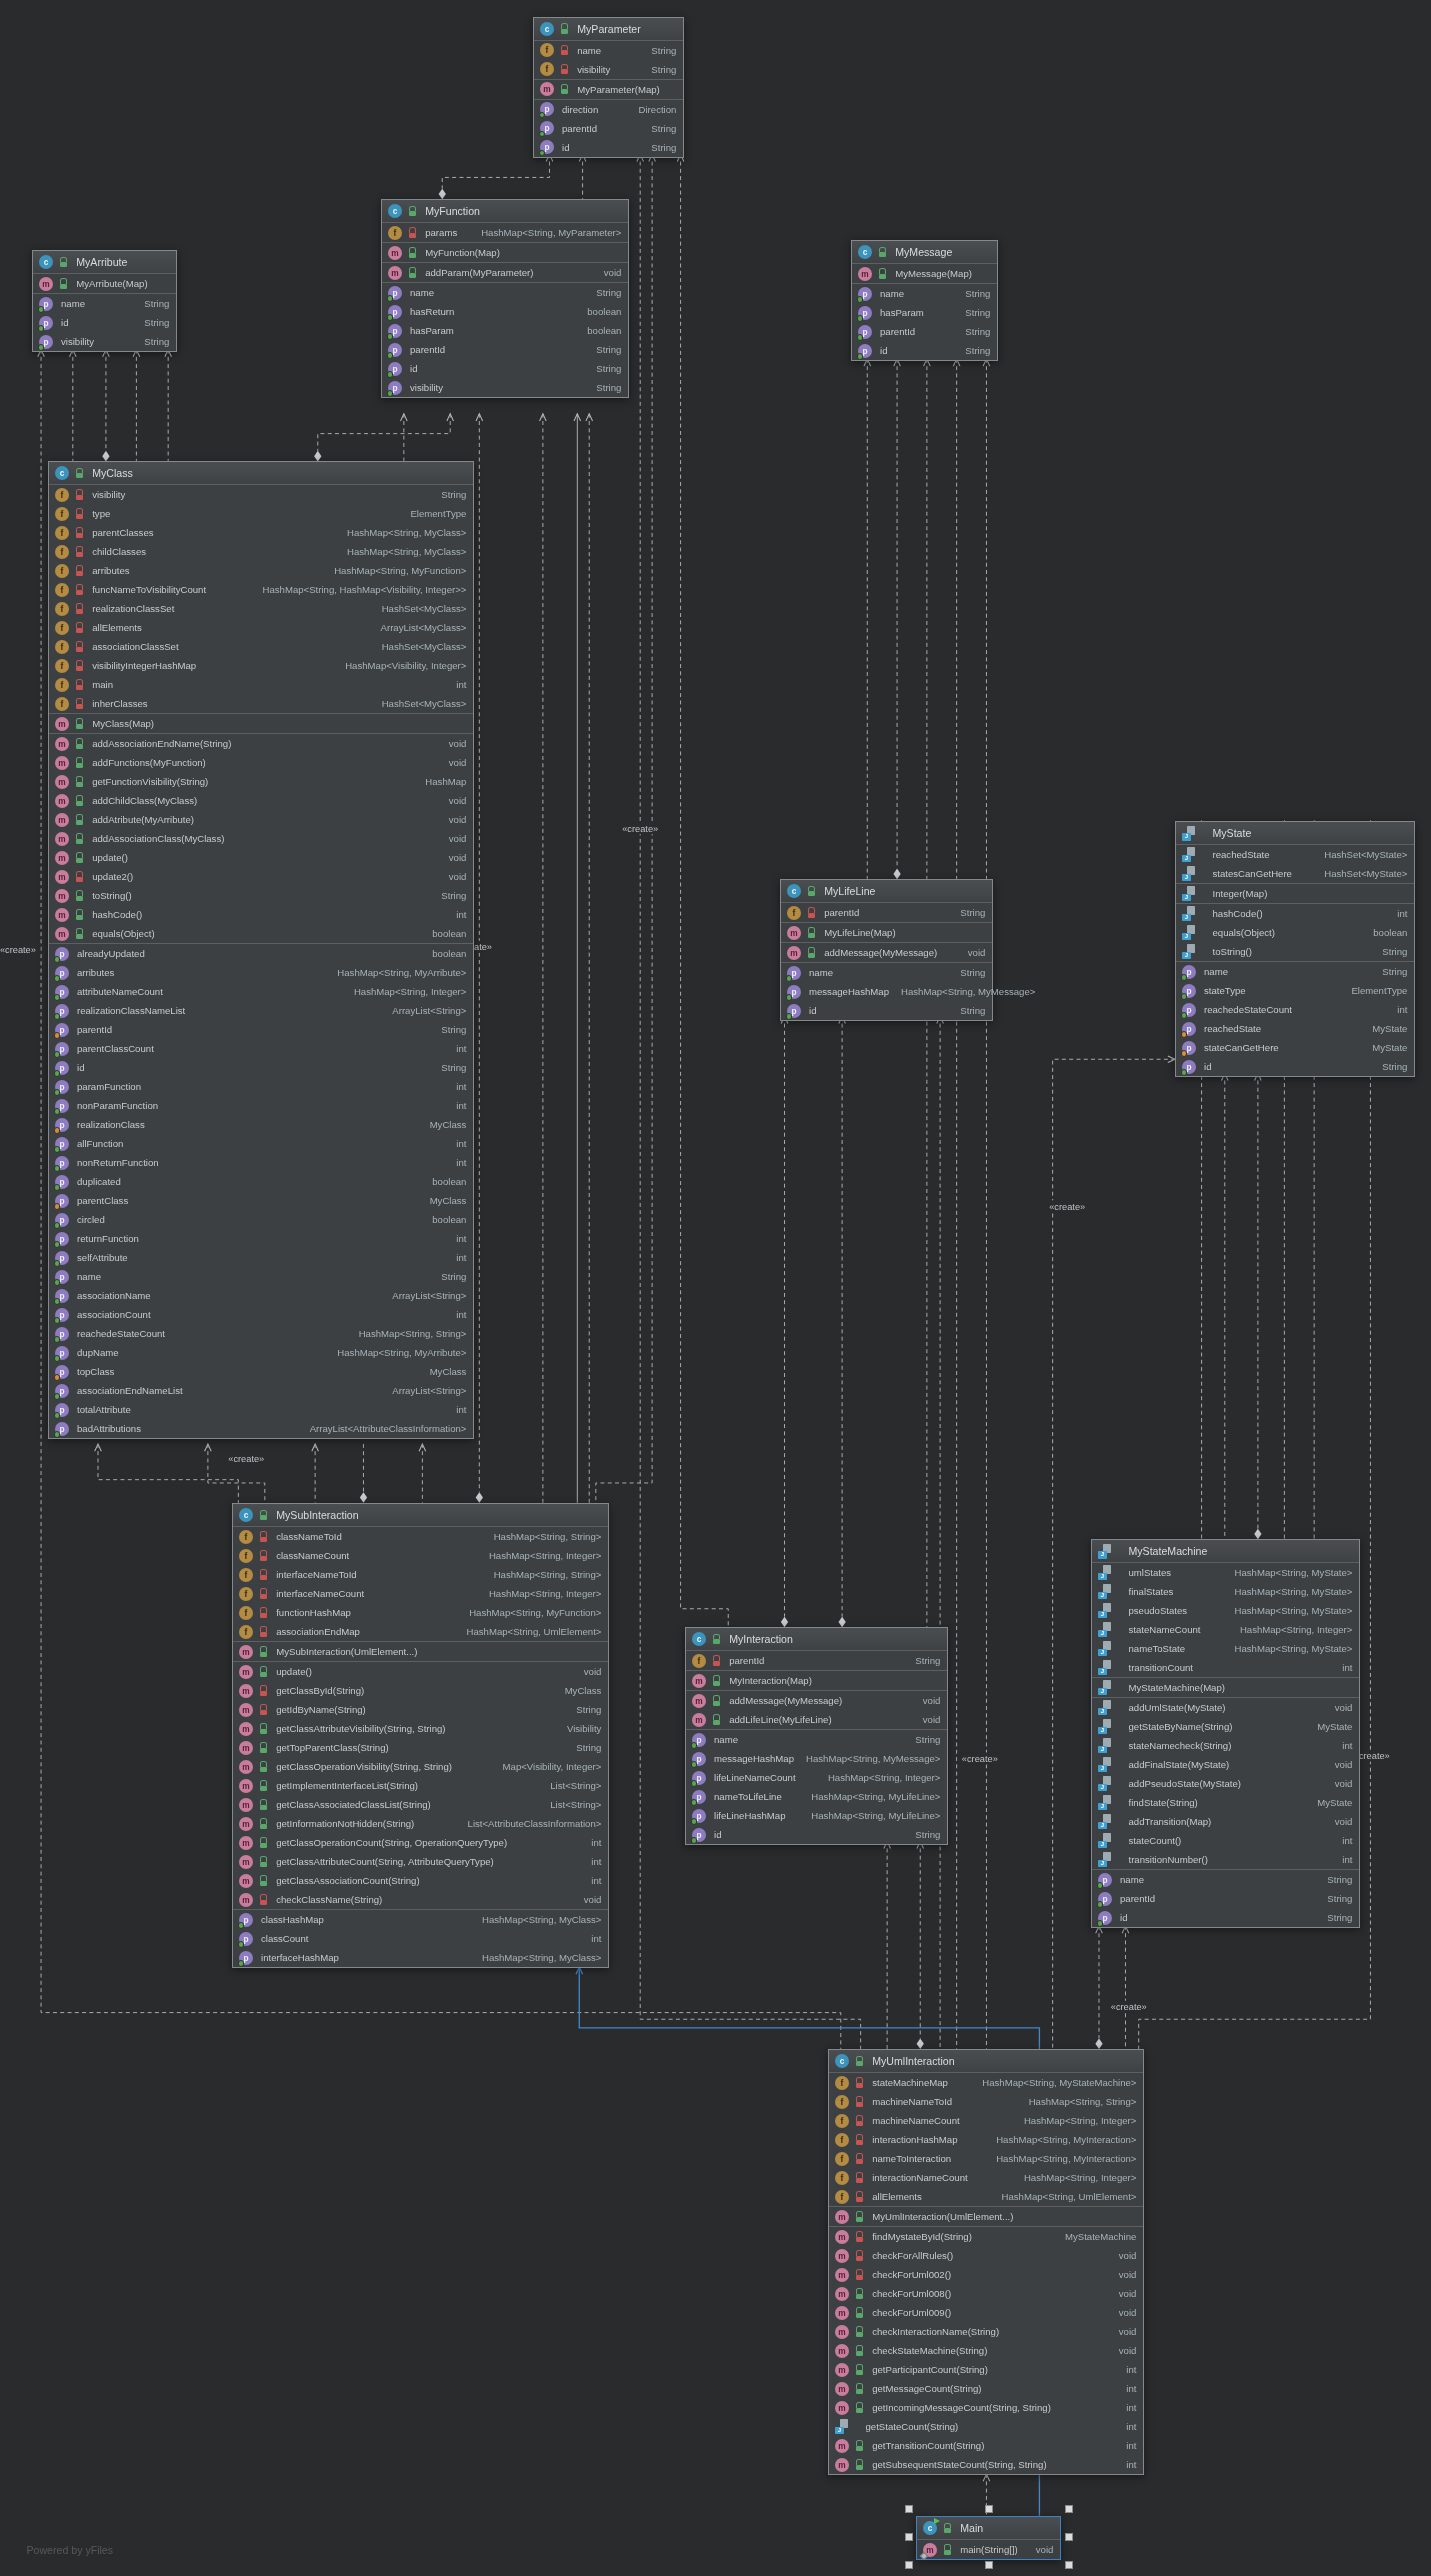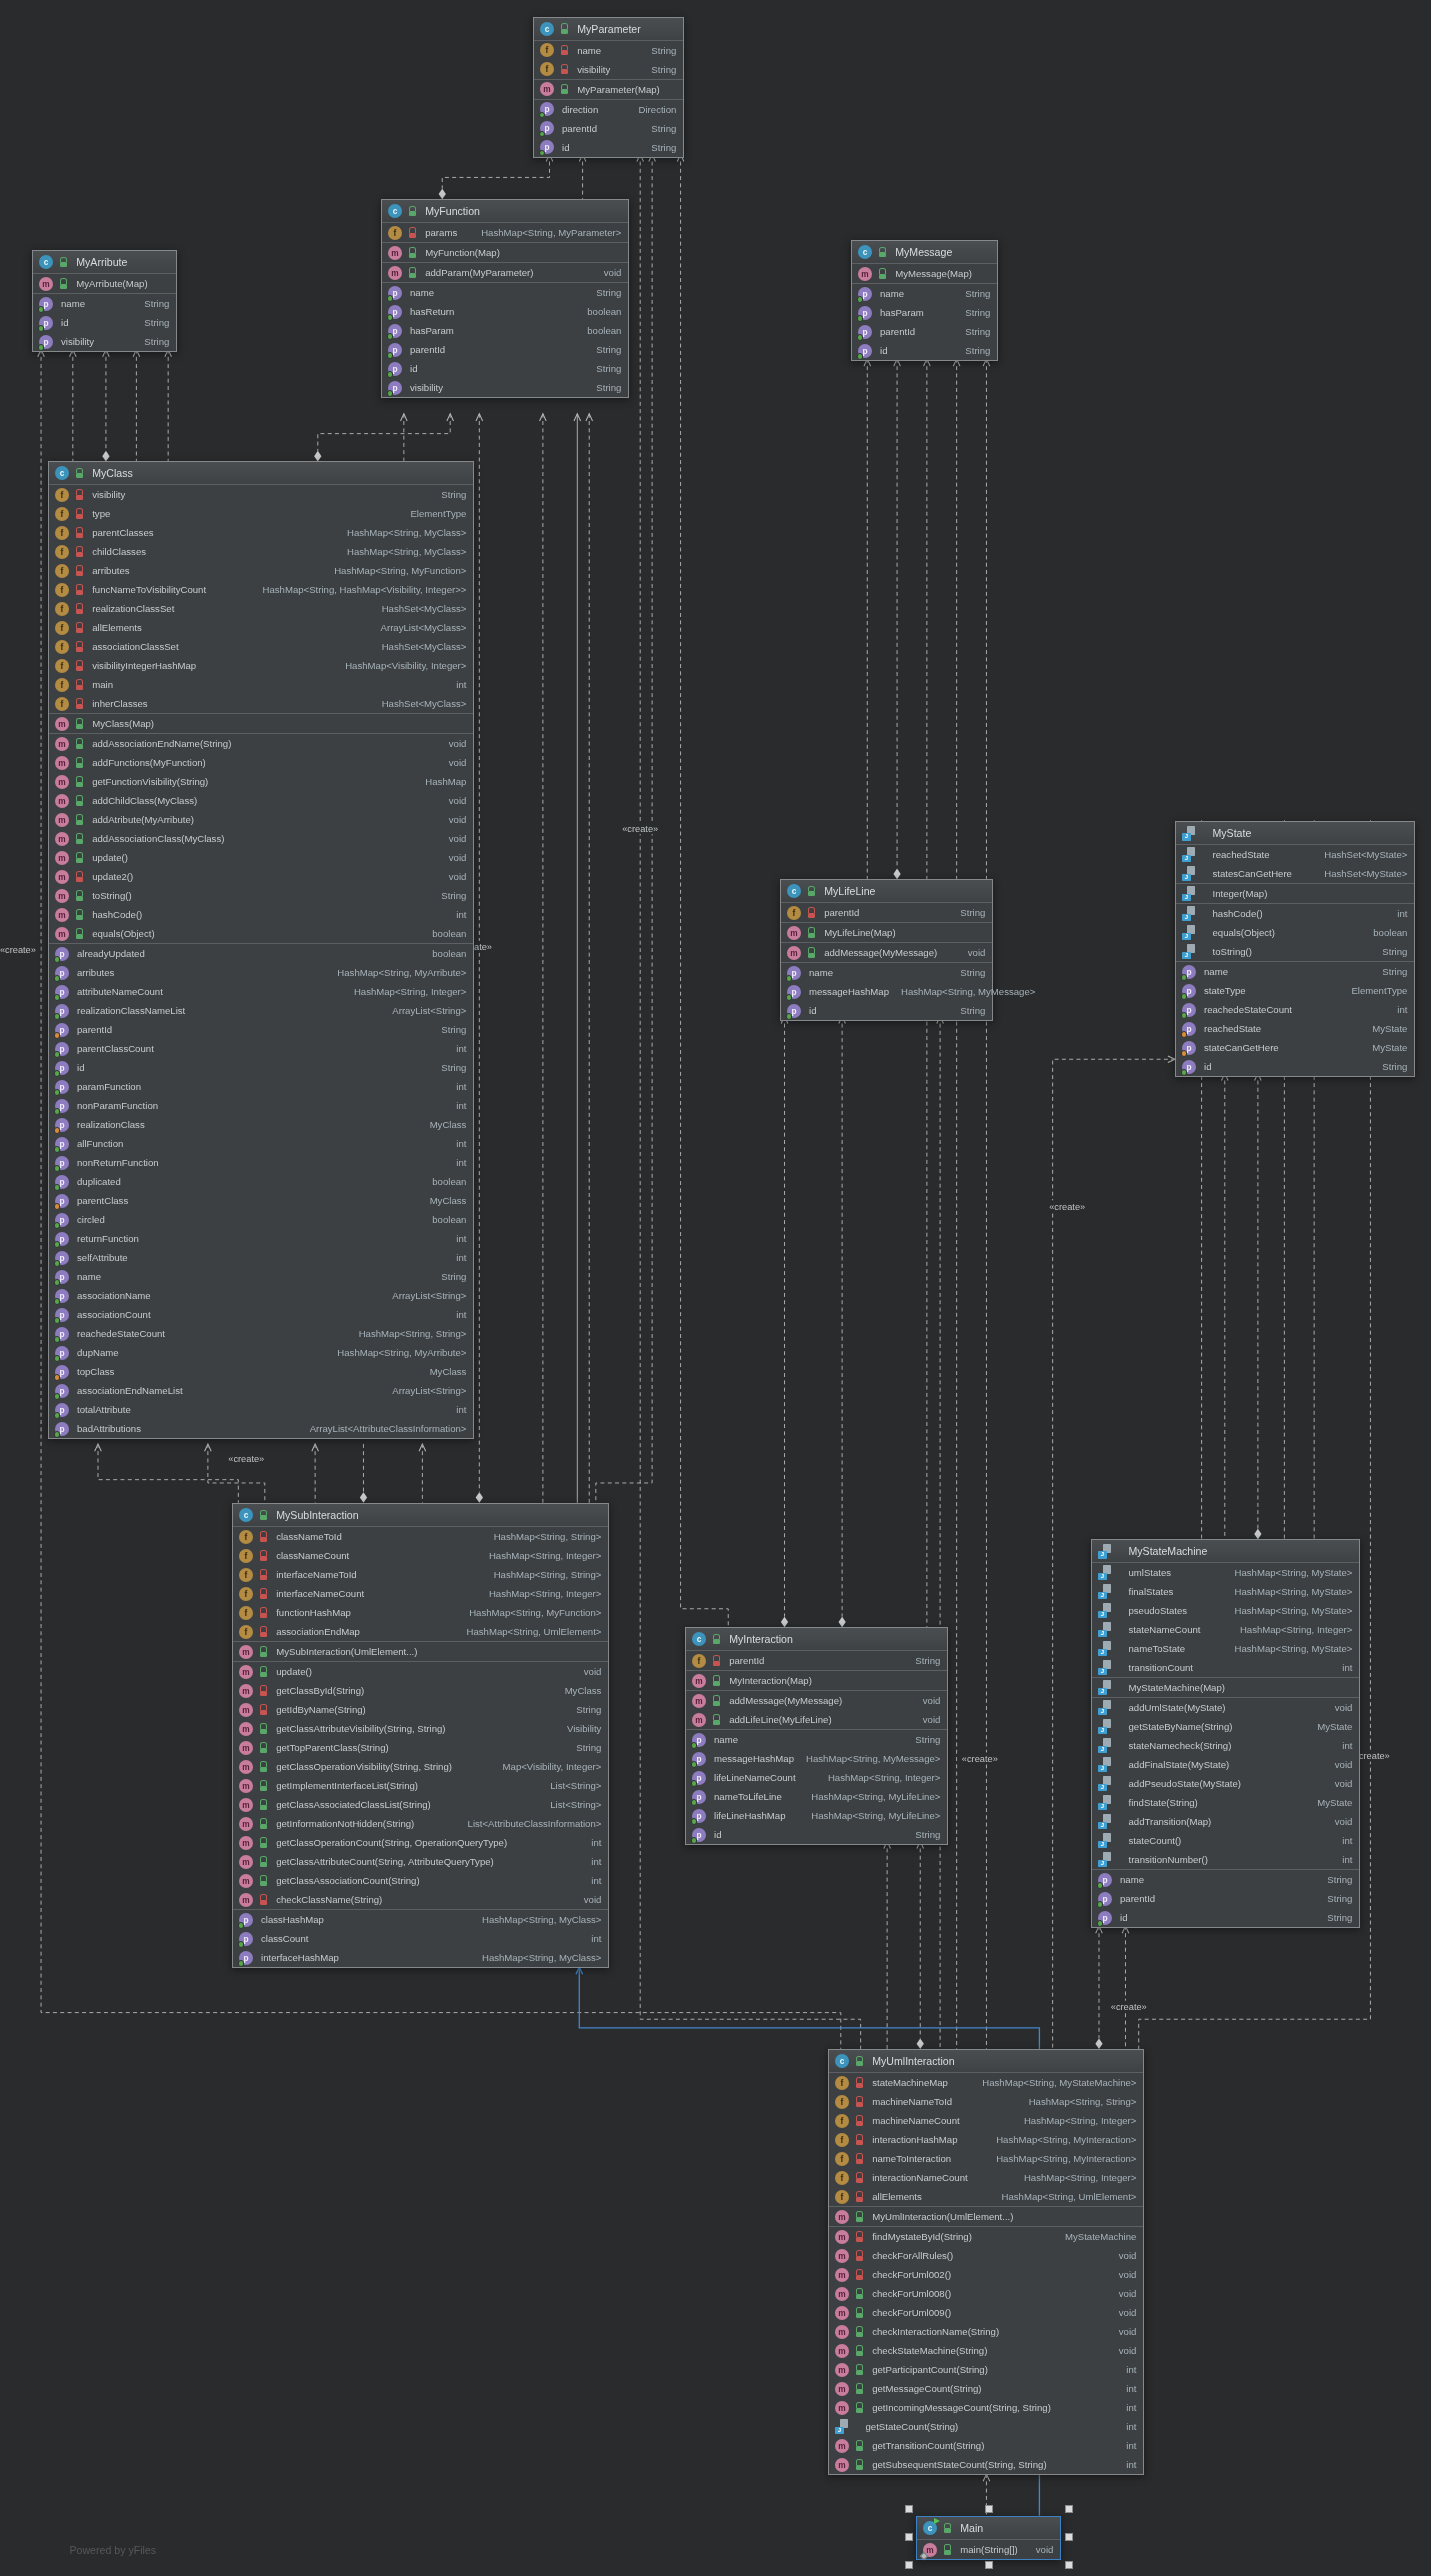--- a/index.html
+++ b/index.html
@@ -39,21 +39,21 @@
   .lock.g::before{border-color:#59a869;}  .lock.g::after{background:#59a869;}
   .lock.r::before{border-color:#c75450;}  .lock.r::after{background:#c75450;}
   .jicon{width:13.2px;height:15px;position:relative;flex:0 0 auto;}
   .jicon::before{content:"";position:absolute;top:0;right:0;width:8.6px;height:9.3px;
         background:#9fabb3;border-radius:0.7px;}
   .jicon::after{content:"J";position:absolute;bottom:0;left:0;width:8.6px;height:7.3px;
         background:#3f9fd0;color:#fff;font-size:6px;line-height:7.3px;font-weight:bold;
         text-align:center;border-radius:0.7px;}
   .jsp{width:9.3px;flex:0 0 auto;}
   .handle{position:absolute;width:6px;height:6px;background:#dcdcdc;border:0.7px solid #8a8a8a;z-index:4;}
-  #watermark{position:absolute;left:26.5px;top:2544px;font-size:10.6px;color:#585858;z-index:3;margin-left:43px;}
+  #watermark{position:absolute;left:26.5px;top:2544px;font-size:10.6px;color:#585858;z-index:3;}
 </style>
 </head>
 <body>
 
 <div id="canvas" style="width: 1432px; height: 2576px;">
   <svg id="edges" width="1432" height="2576" viewBox="0 0 2163 3891">
       <g>
         <polyline points="62,528 62,3040 1270,3040 1270,3095" fill="none" stroke="#b4b6b7" stroke-width="1.4" stroke-dasharray="6 5"></polyline>
         <path d="M 57 539 L 62 528 L 67 539" fill="none" stroke="#b4b6b7" stroke-width="1.6"></path>
       </g>

